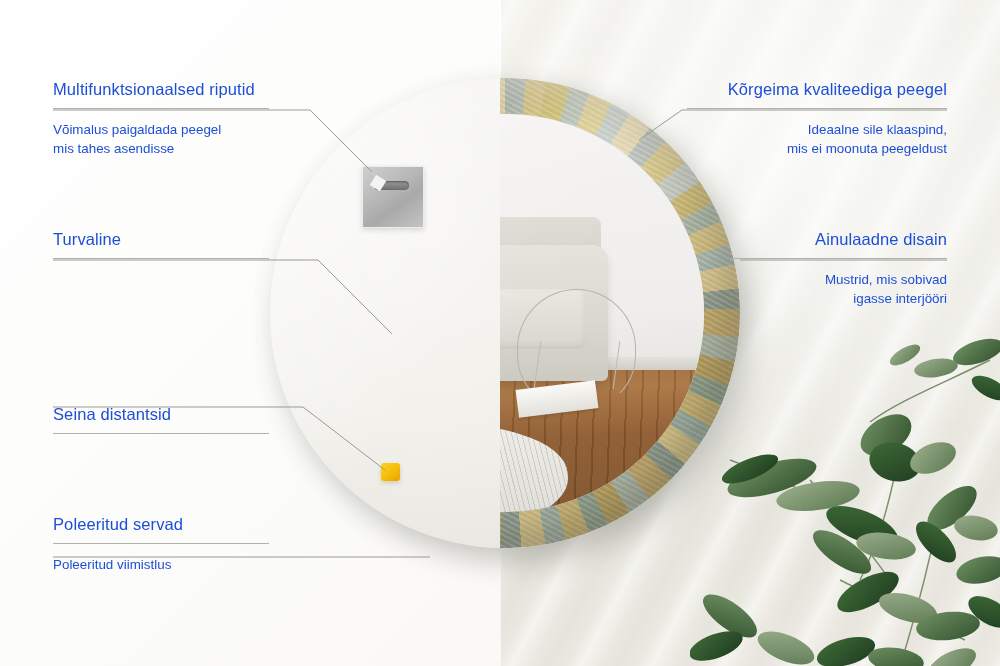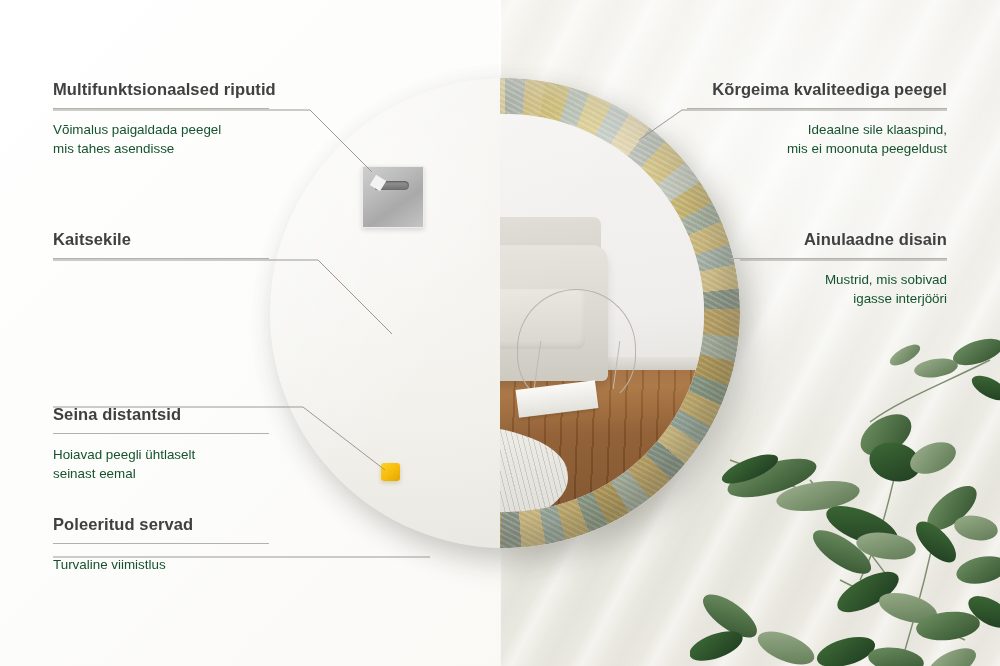--- a/index.html
+++ b/index.html
@@ -215,28 +215,28 @@
     border-radius:3px;
     box-shadow:0 2px 4px rgba(120,90,0,.22);
   }
 
   
   .leaders{ position:absolute; left:0; top:0; width:1000px; height:666px; pointer-events:none; }
 
   
   .callout{ position:absolute; }
   .callout .title{
-    font-size:16.5px; font-weight:bold; color:#404040; letter-spacing:.1px;
+    font-size:16.5px; font-weight:normal; color:#1d4ed8; letter-spacing:.1px;
     white-space:nowrap;
   }
   .callout .rule{
     height:1px; background:#b3b1ab; margin:9px 0 11px 0;
   }
   .callout .desc{
-    font-size:13.4px; color:#14532d; line-height:1.42; white-space:pre-line;
+    font-size:13.4px; color:#1d4ed8; line-height:1.42; white-space:pre-line;
   }
   .callout.left{ text-align:left; }
   .callout.right{ text-align:right; }
 
   .c1{ left:53px; top:80px;  width:216px; }
   .c2{ left:53px; top:230px; width:216px; }
   .c3{ left:53px; top:377px; width:216px;margin-top:28px; }
   .c4{ left:53px; top:515px; width:216px; }
   .c5{ right:53px; top:80px;  width:260px; }
   .c6{ right:53px; top:230px; width:216px; }
@@ -308,35 +308,33 @@
   </svg>
 
   <div class="callout left c1">
     <div class="title">Multifunktsionaalsed riputid</div>
     <div class="rule"></div>
     <div class="desc">Võimalus paigaldada peegel
 mis tahes asendisse</div>
   </div>
 
   <div class="callout left c2">
-    <div class="title">Kaitsekile</div>
+    <div class="title">Turvaline</div>
     <div class="rule"></div>
   </div>
 
   <div class="callout left c3">
     <div class="title">Seina distantsid</div>
     <div class="rule"></div>
-    <div class="desc">Hoiavad peegli ühtlaselt
-seinast eemal</div>
   </div>
 
   <div class="callout left c4">
     <div class="title">Poleeritud servad</div>
     <div class="rule"></div>
-    <div class="desc">Turvaline viimistlus</div>
+    <div class="desc">Poleeritud viimistlus</div>
   </div>
 
   <div class="callout right c5">
     <div class="title">Kõrgeima kvaliteediga peegel</div>
     <div class="rule"></div>
     <div class="desc">Ideaalne sile klaaspind,
 mis ei moonuta peegeldust</div>
   </div>
 
   <div class="callout right c6">

